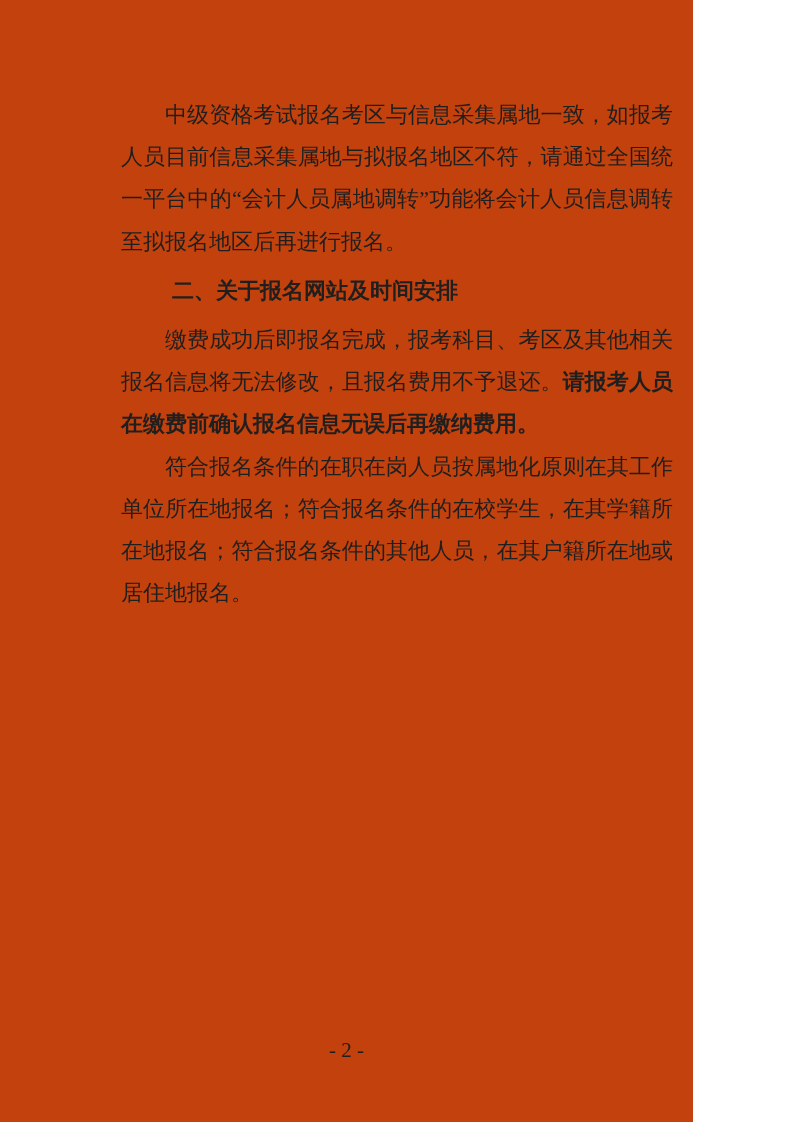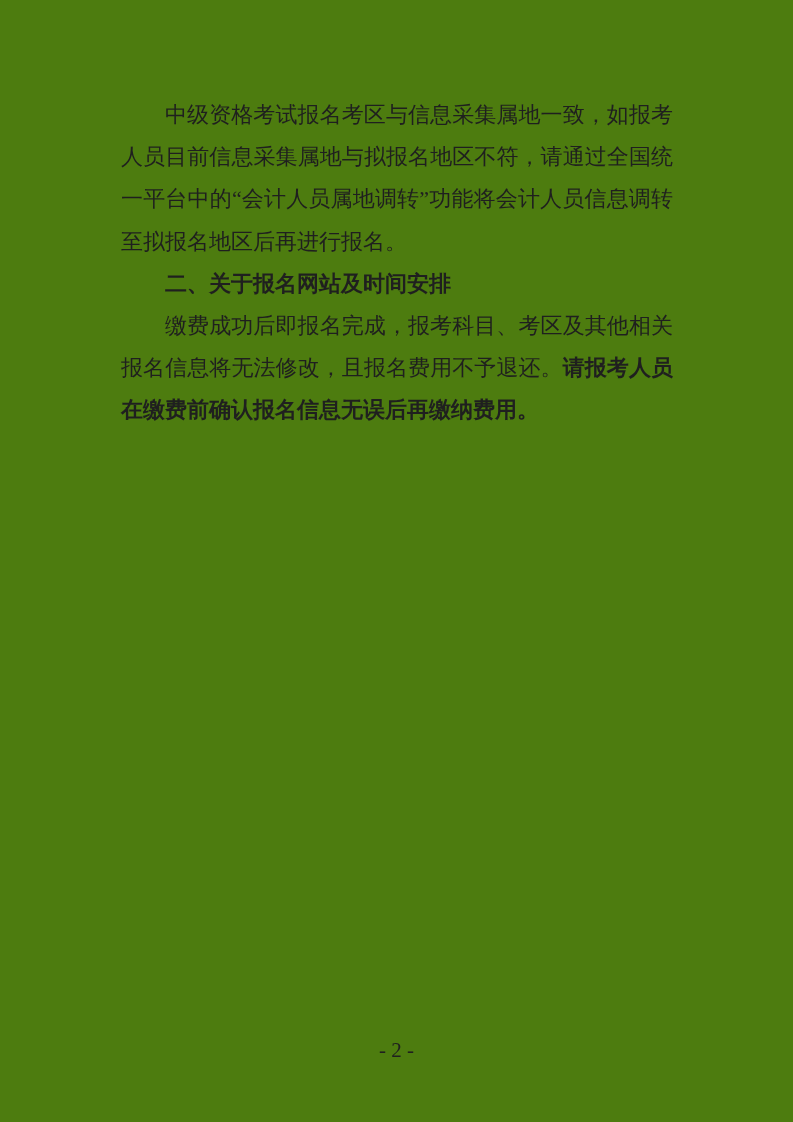--- a/index.html
+++ b/index.html
@@ -2,43 +2,43 @@
 <html><head>
 <meta charset="utf-8">
 <style>
   html, body {
     margin: 0;
     padding: 0;
     background: #ffffff;
   }
   .page {
     position: relative;
-    width: 793px;
+    width: 693px;
     height: 1122px;
-    background: #4d7c0f;
+    background: #c2410c;
     overflow: hidden;
     font-family: "Liberation Serif", "DejaVu Serif", serif;
     color: #1f1f1f;
   }
   .content {
     position: absolute;
     left: 121px;
     top: 94px;
     width: 552px;
     font-size: 22px;
     line-height: 42.2px;
     text-align: justify;
     text-justify: inter-character;
   }
   .para {
     margin: 0;
     text-indent: 2em;
   }
   .heading {
-    margin: 0;
+    margin: 7px;
     text-indent: 2em;
     font-size: 22px;
     line-height: 42.2px;
     font-family: "Liberation Sans", "DejaVu Sans", sans-serif;
     font-weight: bold;
     text-align: left;
   }
   .bold-run {
     font-weight: bold;
     font-family: "Liberation Sans", "DejaVu Sans", sans-serif;
@@ -67,18 +67,19 @@
 
     <h2 class="heading">二、关于报名网站及时间安排</h2>
 
 
 
 
 
     <p class="para"><span>缴费成功后即报名完成，报考科目、考区及其他相关报名信息将无法修改，且报名费用不予退还。</span><span class="bold-run">请报考人员在缴费前确认报名信息无误后再缴纳费用。</span></p>
 
 
+    <p class="para">符合报名条件的在职在岗人员按属地化原则在其工作单位所在地报名；符合报名条件的在校学生，在其学籍所在地报名；符合报名条件的其他人员，在其户籍所在地或居住地报名。</p>
 
 
   </div>
 
   <div class="page-number">- 2 -</div>
 </div>
 
 </body></html>

